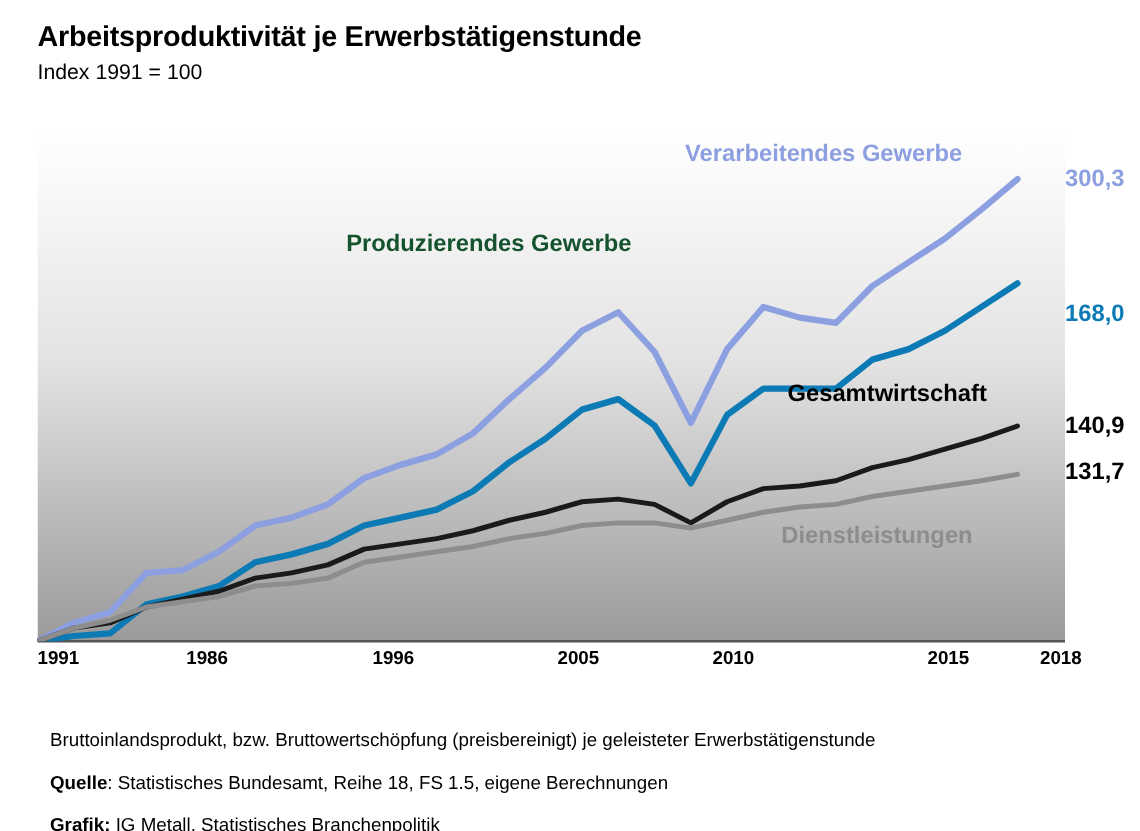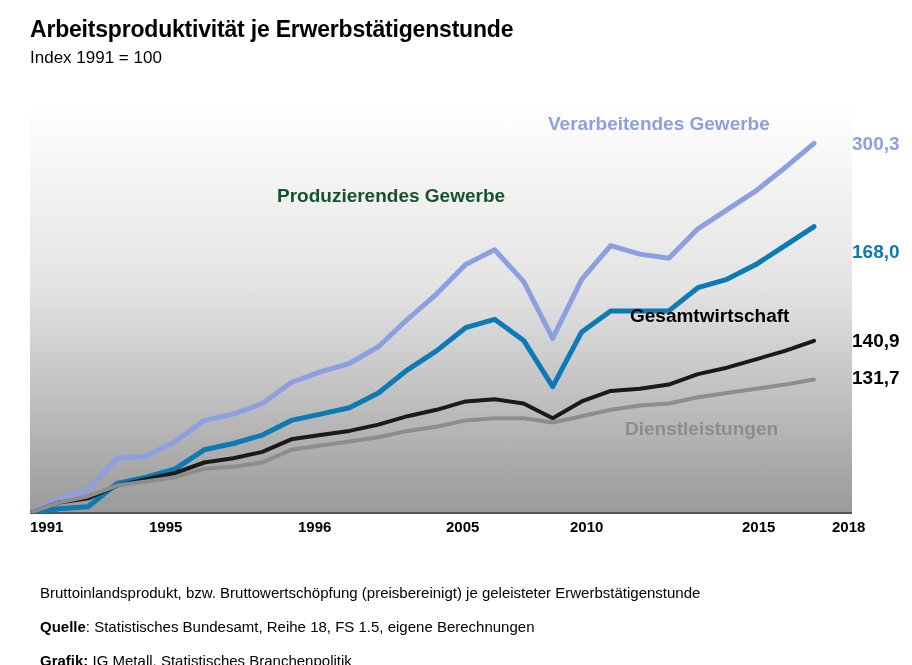--- a/index.html
+++ b/index.html
@@ -134,21 +134,21 @@
   <div class="series-label lbl-dienst" style="position:absolute;left:595px;top:313px;">Dienstleistungen</div>
 </div>
 
 <div class="endval ev-verarb">300,3</div>
 <div class="endval ev-prod">168,0</div>
 <div class="endval ev-gesamt">140,9</div>
 <div class="endval ev-dienst">131,7</div>
 
 <div class="axis-labels">
   <span style="left:0px">1991</span>
-  <span style="left:119px">1995</span>
+  <span style="left:119px">1986</span>
   <span style="left:268px">1996</span>
   <span style="left:416px">2005</span>
   <span style="left:540px">2010</span>
   <span style="left:712px">2015</span>
   <span style="left:802px">2018</span>
 </div>
 
 <div class="footnotes">
   <div>Bruttoinlandsprodukt, bzw. Bruttowertschöpfung (preisbereinigt) je geleisteter Erwerbstätigenstunde</div>
   <div><span class="fn-b">Quelle</span><span>: Statistisches Bundesamt, Reihe 18, FS 1.5, eigene Berechnungen</span></div>

